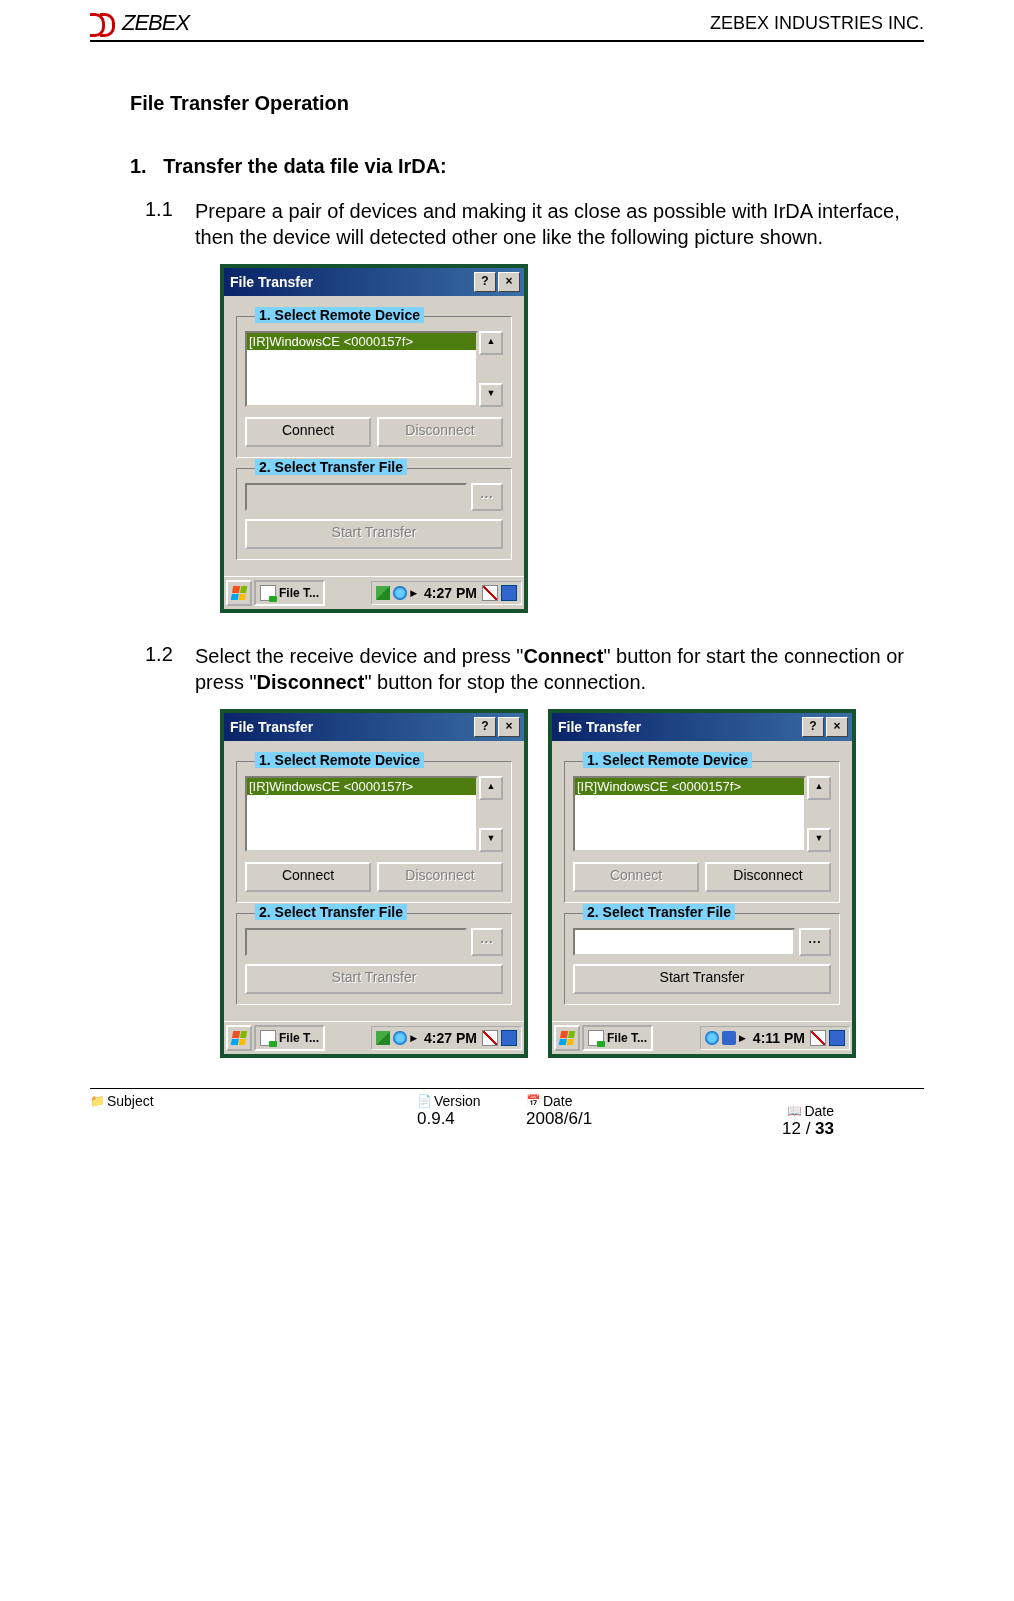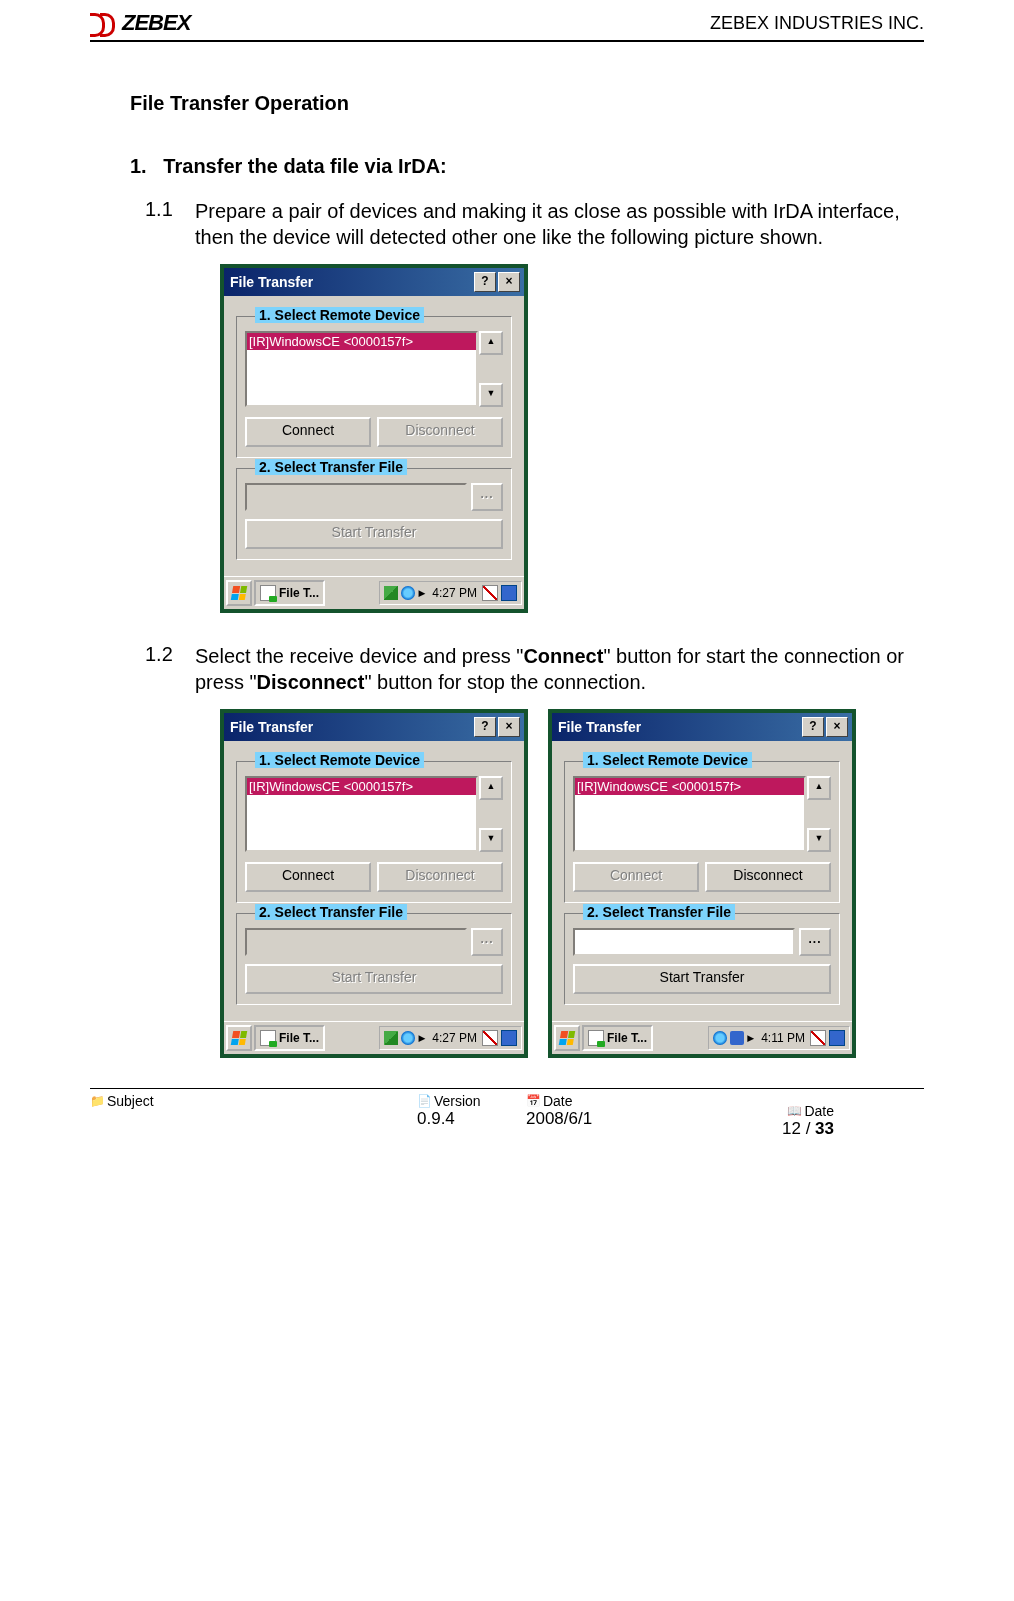--- a/index.html
+++ b/index.html
@@ -18,21 +18,21 @@
   .header {
     display: flex;
     justify-content: space-between;
     align-items: center;
     border-bottom: 2px solid #000;
     padding-bottom: 4px;
   }
   .logo {
     display: flex;
     align-items: center;
-    font-weight: bold;
+    font-weight: normal;
     font-size: 22px;
     font-style: italic;
     letter-spacing: -1px;
     justify-content: center;
   }
   .logo-mark {
     display: inline-block;
     width: 28px;
     height: 20px;
     margin-right: 4px;
@@ -141,21 +141,21 @@
   }
   .listbox {
     flex: 1;
     background: #fff;
     border: 2px inset #d4d0c8;
     height: 72px;
     font-size: 13px;
     overflow: hidden;
   }
   .list-item-sel {
-    background: #be185d;
+    background: #4d7c0f;
     color: #fff;
     padding: 1px 2px;
     white-space: nowrap;
   }
   .scroll-col {
     display: flex;
     flex-direction: column;
     justify-content: space-between;
     margin-left: 1px;
   }
@@ -296,22 +296,22 @@
   }
   .tray-icon.slash {
     background: linear-gradient(45deg, #fff 45%, #c00 45%, #c00 55%, #fff 55%);
     border: 1px solid #888;
   }
   .tray-icon.desk {
     background: #36c;
     border: 1px solid #048;
   }
   .clock {
-    font-weight: normal;
-    font-size: 12px;
+    font-weight: bold;
+    font-size: 14px;
     padding: 0 2px;
   }
   .clock-arrow {
     font-size: 9px;
     margin-right: 2px;
   }
   .footer {
     border-top: 1.5px solid #000;
     margin-top: 30px;
     padding-top: 4px;

